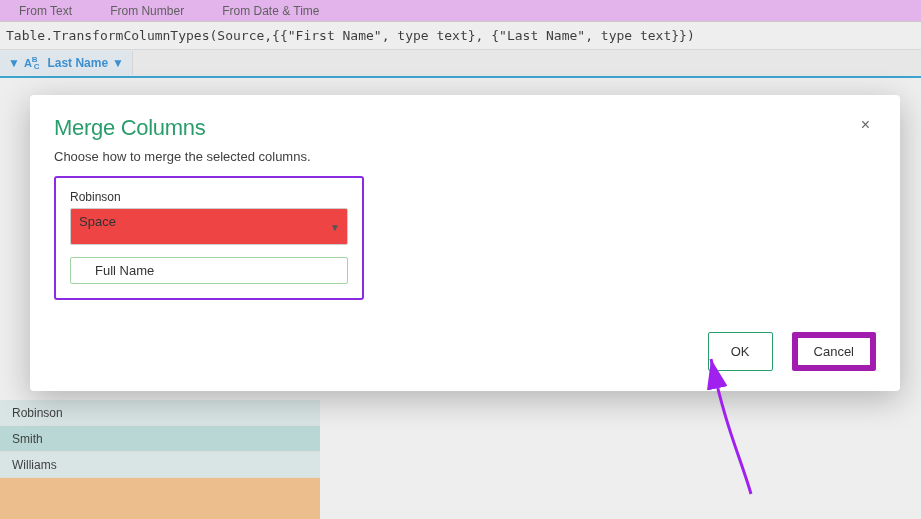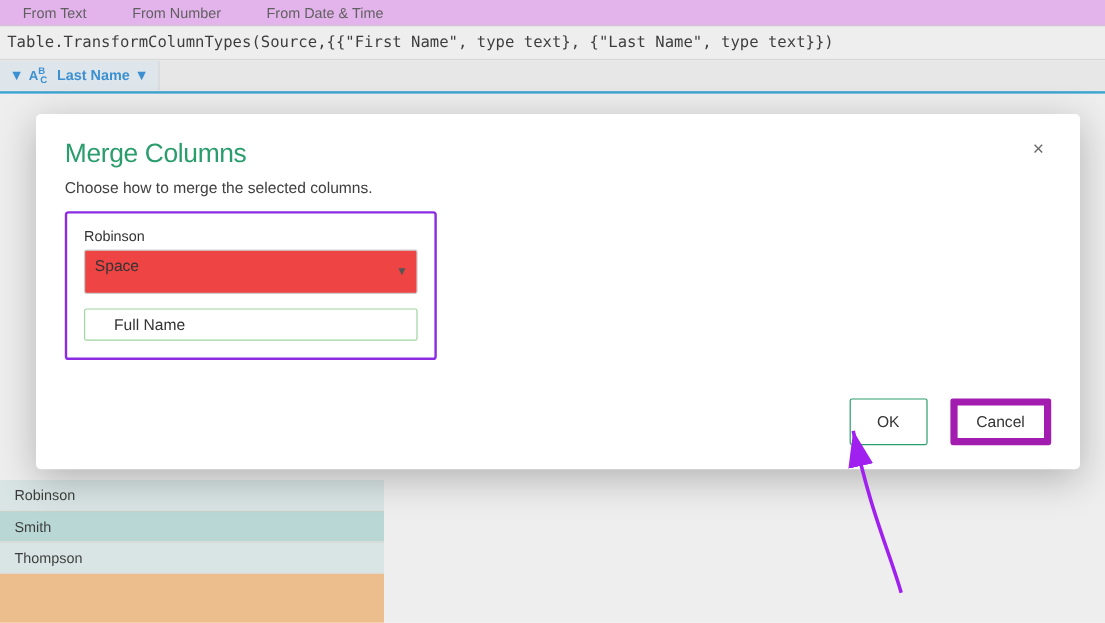--- a/index.html
+++ b/index.html
@@ -251,21 +251,21 @@
     <span>▼</span>
     <span style="font-size:11px; color:#0078d4;">A<sup style="font-size:8px">B</sup><sub style="font-size:8px; position:relative; left:-4px">C</sub></span>
     <span>Last Name</span>
     <span>▼</span>
   </div>
 </div>
 
 <div class="bottom-table">
   <div class="bt-row">Robinson</div>
   <div class="bt-row">Smith</div>
-  <div class="bt-row">Thompson</div>
+  <div class="bt-row">Williams</div>
 </div>
 
 <div class="overlay"></div>
 
 <div class="dialog">
   <div class="dialog-header">
     <h2 class="dialog-title">Merge Columns</h2>
     <button class="dialog-close">×</button>
   </div>
   <div class="dialog-subtitle">Choose how to merge the selected columns.</div>

